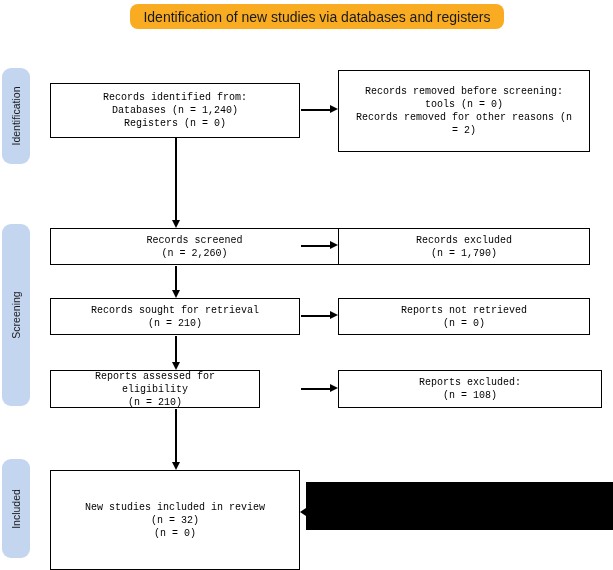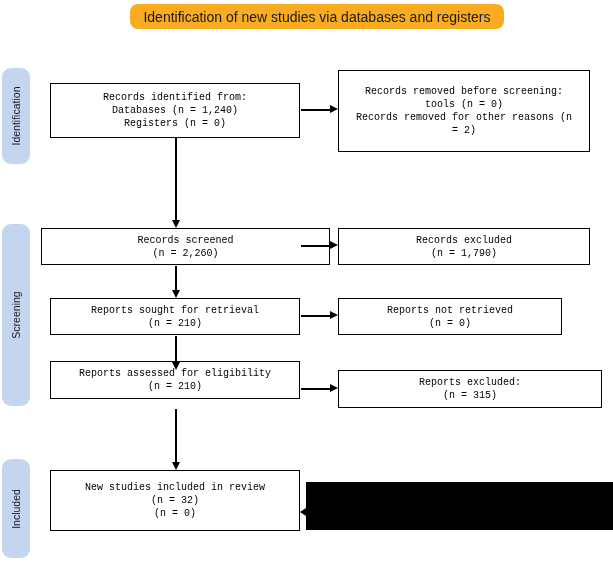--- a/index.html
+++ b/index.html
@@ -73,27 +73,27 @@
   }
   .head-left {
     position: absolute; width: 0; height: 0;
     border-top: 4px solid transparent;
     border-bottom: 4px solid transparent;
     border-right: 6px solid #000;
   }
   
   .b-records-identified { left: 50px;  top: 83px;  width: 250px; height: 55px; }
   .b-records-removed    { left: 338px; top: 70px;  width: 252px; height: 82px; }
-  .b-records-screened   { left: 41px;  top: 228px; width: 289px; height: 37px; }
+  .b-records-screened   { left: 50px;  top: 228px; width: 289px; height: 37px; }
   .b-records-excluded   { left: 338px; top: 228px; width: 252px; height: 37px; text-align: right; }
   .b-reports-sought     { left: 50px;  top: 298px; width: 250px; height: 37px; }
-  .b-reports-not-retrieved { left: 338px; top: 298px; width: 224px; height: 37px; }
-  .b-reports-assessed   { left: 50px;  top: 361px; width: 250px; height: 38px; }
+  .b-reports-not-retrieved { left: 338px; top: 298px; width: 252px; height: 37px; }
+  .b-reports-assessed   { left: 50px;  top: 370px; width: 210px; height: 38px; }
   .b-reports-excluded   { left: 338px; top: 370px; width: 264px; height: 38px; }
-  .b-new-studies        { left: 50px;  top: 470px; width: 250px; height: 61px; text-align: center; }
+  .b-new-studies        { left: 50px;  top: 470px; width: 250px; height: 100px; text-align: center; }
   .b-redacted           { left: 306px; top: 482px; width: 307px; height: 48px; }
 </style>
 </head>
 <body>
 
 <div class="stage">
 
   <div class="banner">
     <span>Identification of new studies via databases and registers</span>
   </div>
@@ -122,35 +122,35 @@
   <div class="fbox b-records-screened">
     <div>Records screened</div>
     <div>(n = 2,260)</div>
   </div>
   <div class="fbox b-records-excluded">
     <div>Records excluded</div>
     <div>(n = 1,790)</div>
   </div>
 
   <div class="fbox b-reports-sought">
-    <div>Reports sought for retrieval</div>
+    <div>Records sought for retrieval</div>
     <div>(n = 210)</div>
   </div>
   <div class="fbox b-reports-not-retrieved">
     <div>Reports not retrieved</div>
     <div>(n = 0)</div>
   </div>
 
   <div class="fbox b-reports-assessed">
     <div>Reports assessed for eligibility</div>
     <div>(n = 210)</div>
   </div>
   <div class="fbox b-reports-excluded">
     <div>Reports excluded:</div>
-    <div>(n = 315)</div>
+    <div>(n = 108)</div>
   </div>
 
   <div class="fbox b-new-studies">
     <div>New studies included in review</div>
     <div>(n = 32)</div>
     <div>(n = 0)</div>
   </div>
   <div class="redacted b-redacted"></div>
 
   <div class="hline" style="left:301px; top:109px; width:30px;"></div>

